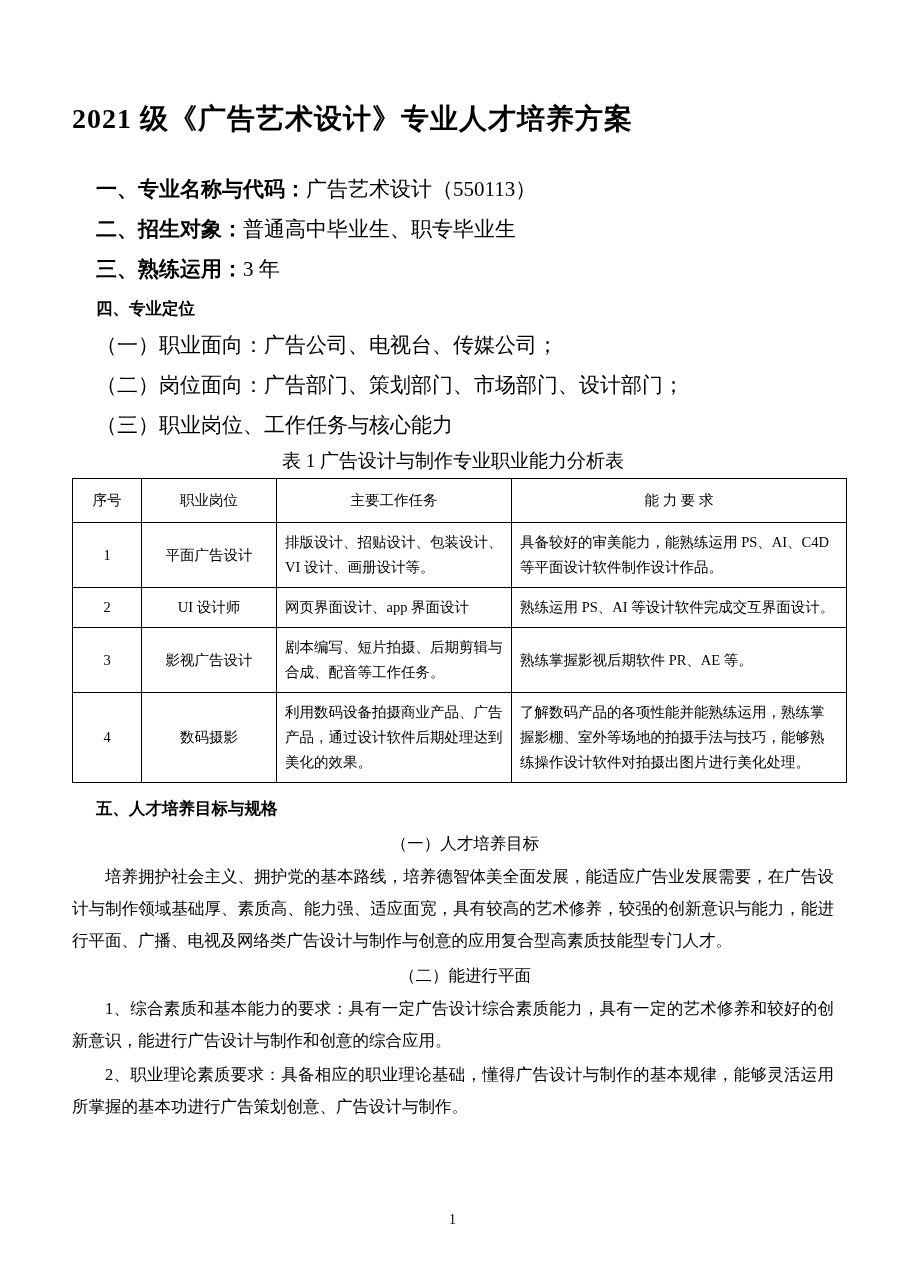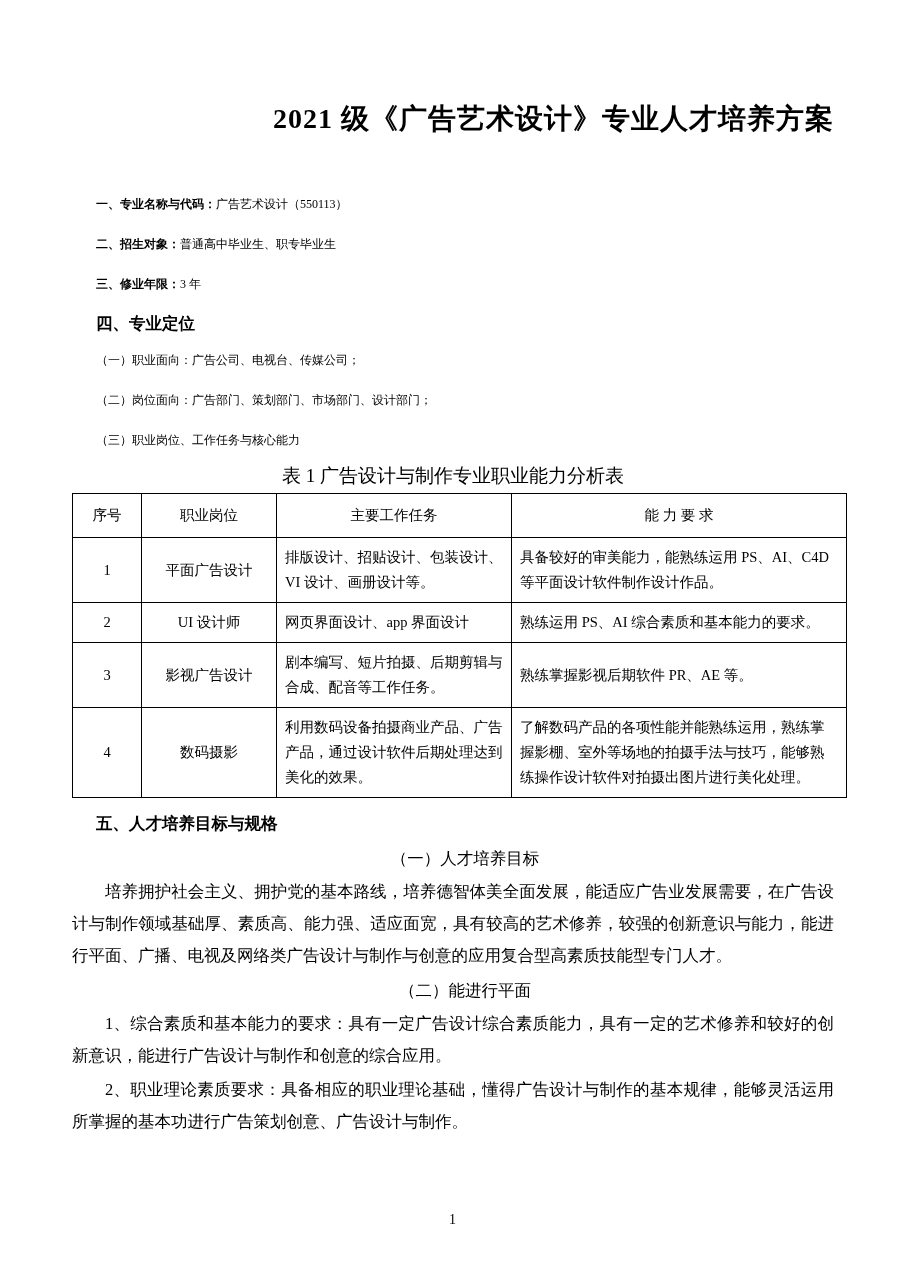--- a/index.html
+++ b/index.html
@@ -24,29 +24,29 @@
     box-sizing: border-box;
     padding: 0;
   }
   .content {
     position: absolute;
     left: 72px;
     top: 60px;
     width: 762px;
   }
   .doc-title {
-    text-align: right;
+    text-align: left;
     font-size: 28px;
     font-weight: bold;
     letter-spacing: 1px;
-    margin: 40px 0 49px 0;
+    margin: 40px 0 34px 0;
     font-family: "Liberation Serif", serif;
   }
   .line {
-    font-size: 12px;
+    font-size: 21px;
     line-height: 34px;
     margin: 0 0 6px 0;
   }
   .line b {
     font-weight: bold;
   }
   .indent1 {
     text-indent: 0;
     padding-left: 24px;
   }
@@ -127,21 +127,21 @@
 
     <div class="doc-title">2021 级《广告艺术设计》专业人才培养方案</div>
 
     <div class="line indent1">
       <b>一、专业名称与代码：</b><span>广告艺术设计（550113）</span>
     </div>
     <div class="line indent1">
       <b>二、招生对象：</b><span>普通高中毕业生、职专毕业生</span>
     </div>
     <div class="line indent1">
-      <b>三、修业年限：</b><span>3 年</span>
+      <b>三、熟练运用：</b><span>3 年</span>
     </div>
 
     <div class="heading heading-indent">四、专业定位</div>
 
     <div class="line indent1">（一）职业面向：广告公司、电视台、传媒公司；</div>
     <div class="line indent1">（二）岗位面向：广告部门、策划部门、市场部门、设计部门；</div>
     <div class="line indent1">（三）职业岗位、工作任务与核心能力</div>
 
     <div class="table-caption">表 1 广告设计与制作专业职业能力分析表</div>
 
@@ -158,21 +158,21 @@
         <tr>
           <td class="col-no">1</td>
           <td class="col-post">平面广告设计</td>
           <td class="col-task">排版设计、招贴设计、包装设计、VI 设计、画册设计等。</td>
           <td class="col-ability">具备较好的审美能力，能熟练运用 PS、AI、C4D 等平面设计软件制作设计作品。</td>
         </tr>
         <tr>
           <td class="col-no">2</td>
           <td class="col-post">UI 设计师</td>
           <td class="col-task">网页界面设计、app 界面设计</td>
-          <td class="col-ability">熟练运用 PS、AI 综合素质和基本能力的要求。</td>
+          <td class="col-ability">熟练运用 PS、AI 等设计软件完成交互界面设计。</td>
         </tr>
         <tr>
           <td class="col-no">3</td>
           <td class="col-post">影视广告设计</td>
           <td class="col-task">剧本编写、短片拍摄、后期剪辑与合成、配音等工作任务。</td>
           <td class="col-ability">熟练掌握影视后期软件 PR、AE 等。</td>
         </tr>
         <tr>
           <td class="col-no">4</td>
           <td class="col-post">数码摄影</td>

